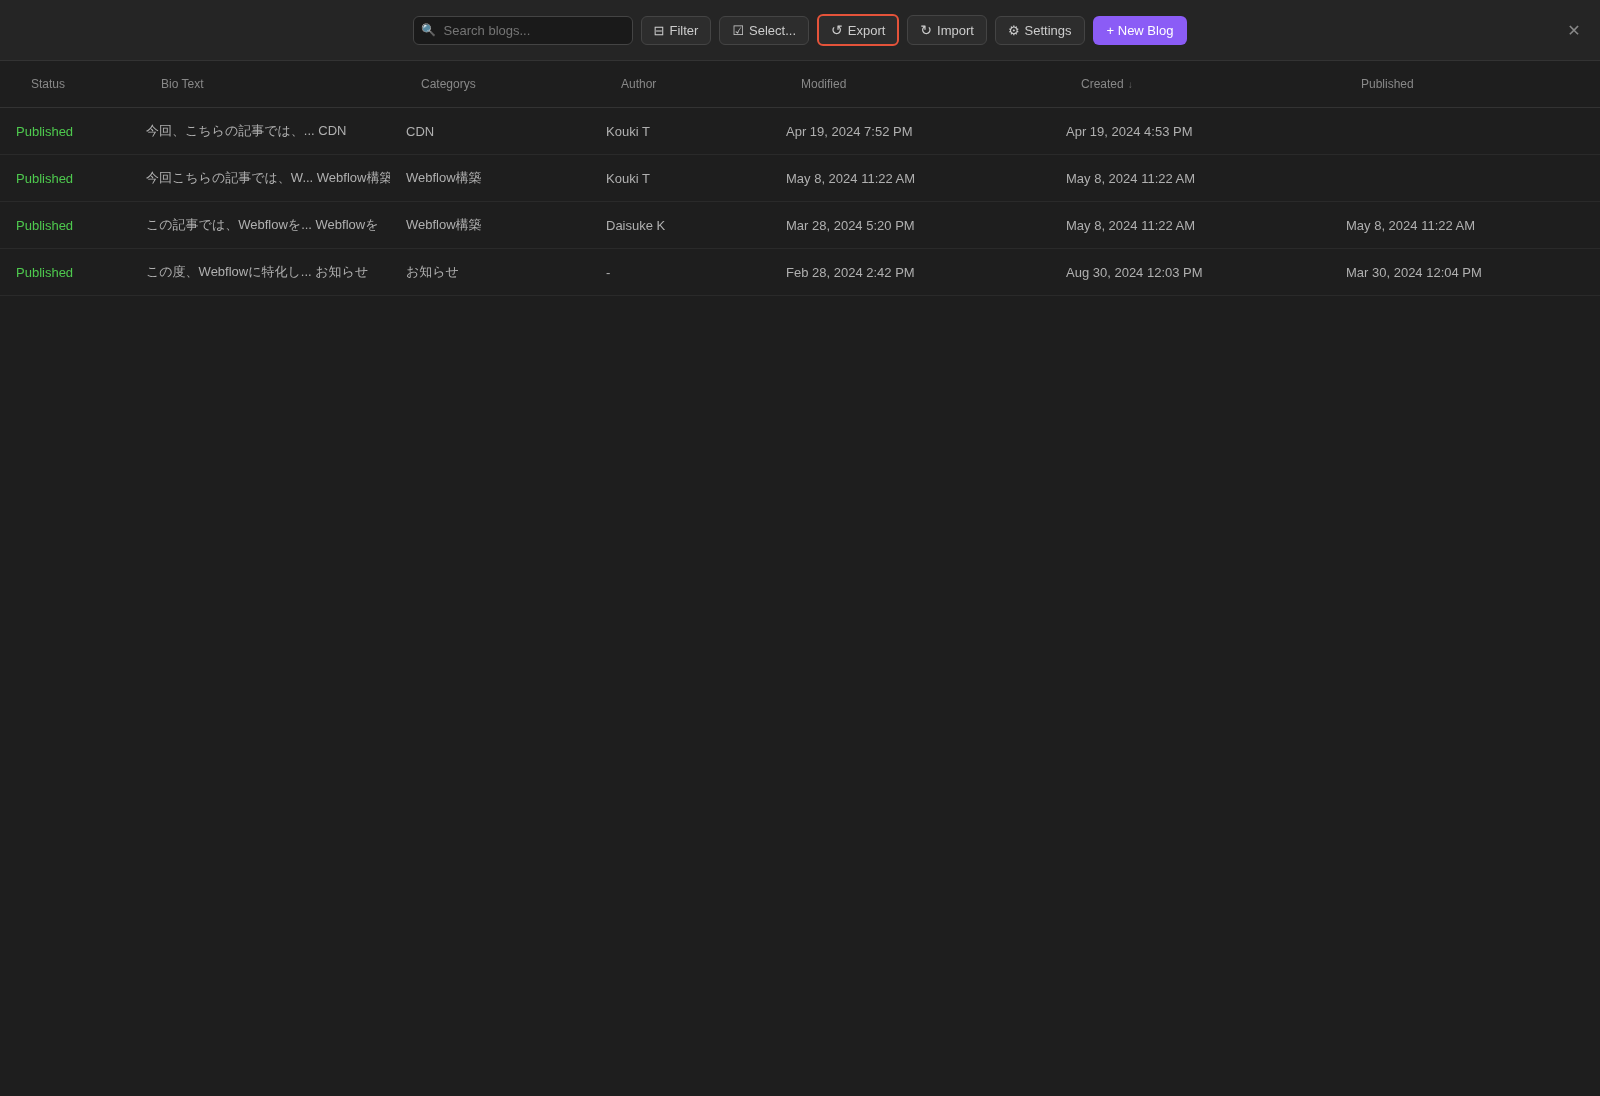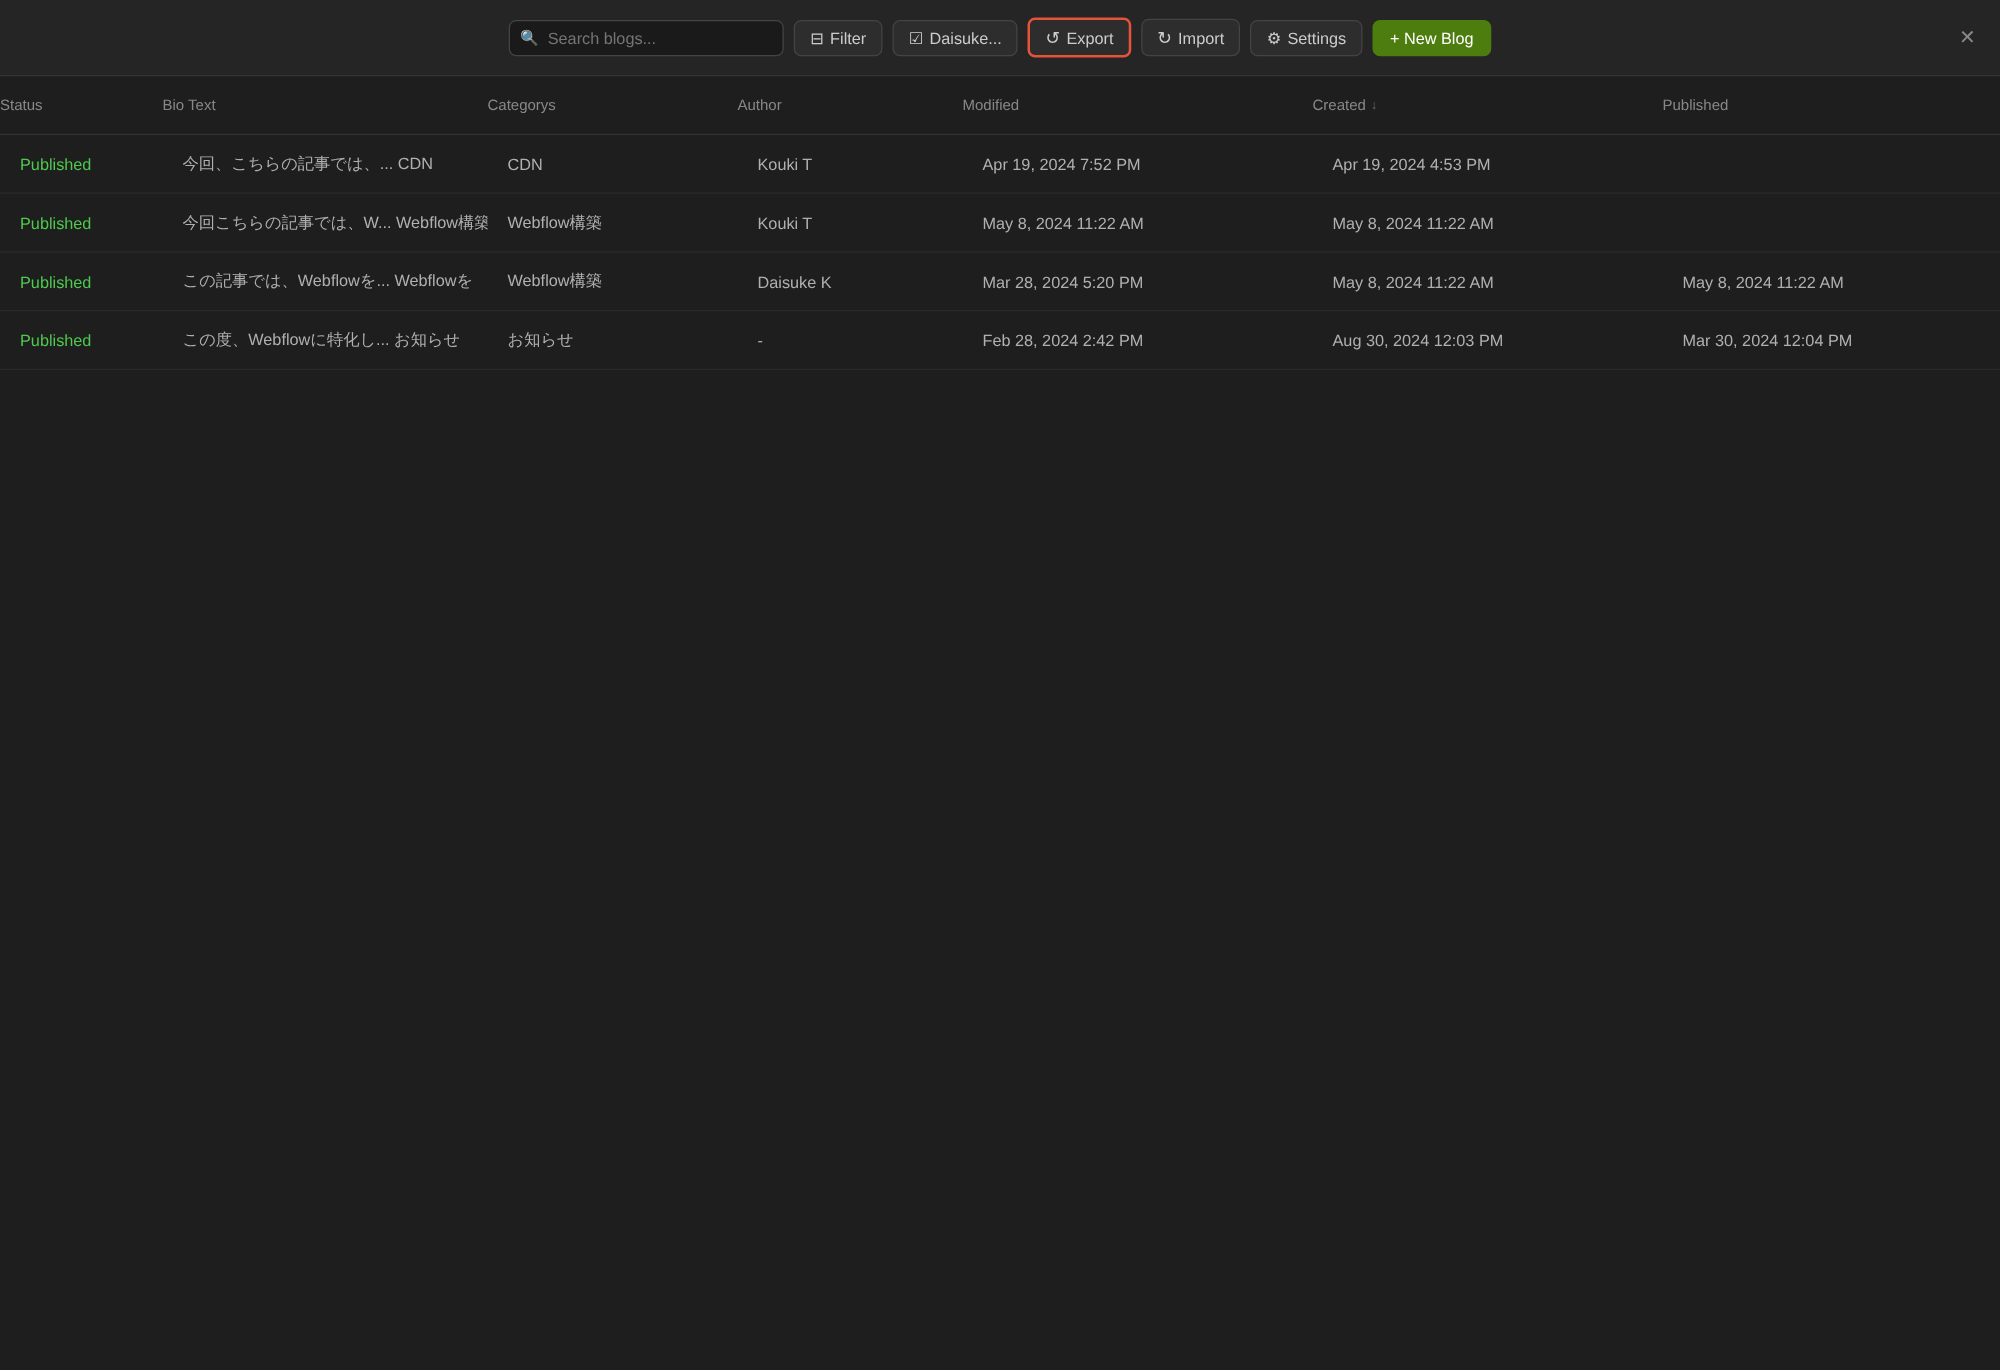--- a/index.html
+++ b/index.html
@@ -86,40 +86,40 @@
     .toolbar-btn.export-active {
       border: 2px solid #e5533a;
       background-color: #2d2d2d;
     }
 
     .new-blog-btn {
       display: flex;
       align-items: center;
       gap: 5px;
       padding: 7px 14px;
-      background-color: #4d7c0f;
+      background-color: #8b5cf6;
       border: none;
       border-radius: 6px;
       color: #fff;
       cursor: pointer;
       font-size: 13px;
       font-weight: 500;
       white-space: nowrap;
     }
 
     .table-header {
       display: grid;
       grid-template-columns: 130px 260px 200px 180px 280px 280px 280px 30px;
       padding: 8px 0;
       border-bottom: 1px solid #333;
       background-color: #1e1e1e;
     }
 
     .table-header-cell {
-      padding: 8px 0;
+      padding: 8px 31px;
       color: #888;
       font-size: 12px;
       font-weight: 500;
       text-transform: none;
       display: flex;
       align-items: center;
       gap: 4px;
     }
 
     .sort-icon {
@@ -159,21 +159,21 @@
     <input class="search-input" type="text" placeholder="Search blogs..." style="">
   </div>
 
   <button class="toolbar-btn">
     <span>⊟</span>
     <span>Filter</span>
   </button>
 
   <button class="toolbar-btn">
     <span>☑</span>
-    <span>Daisuke...</span>
+    <span>Select...</span>
   </button>
 
   <button class="toolbar-btn export-active">
     <span style="font-size:14px;">↺</span>
     <span>Export</span>
   </button>
 
   <button class="toolbar-btn">
     <span style="font-size:14px;">↻</span>
     <span>Import</span>

